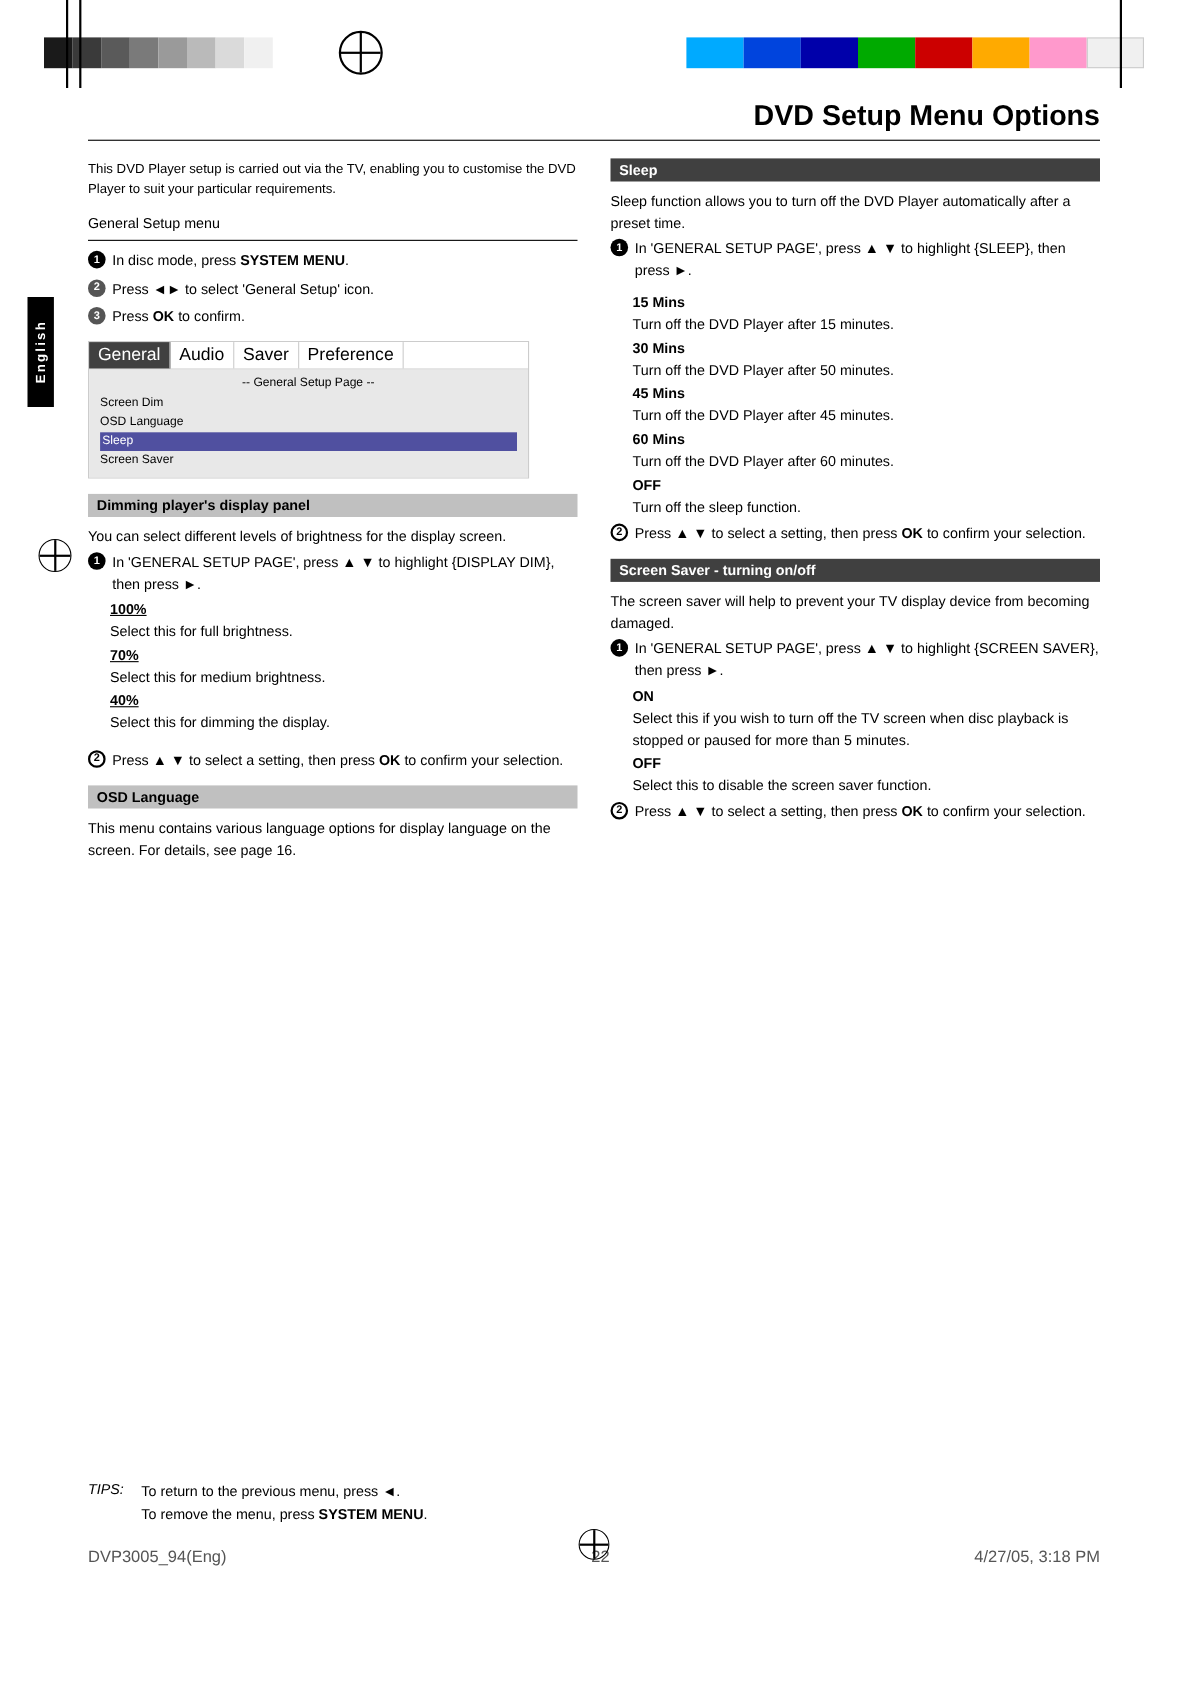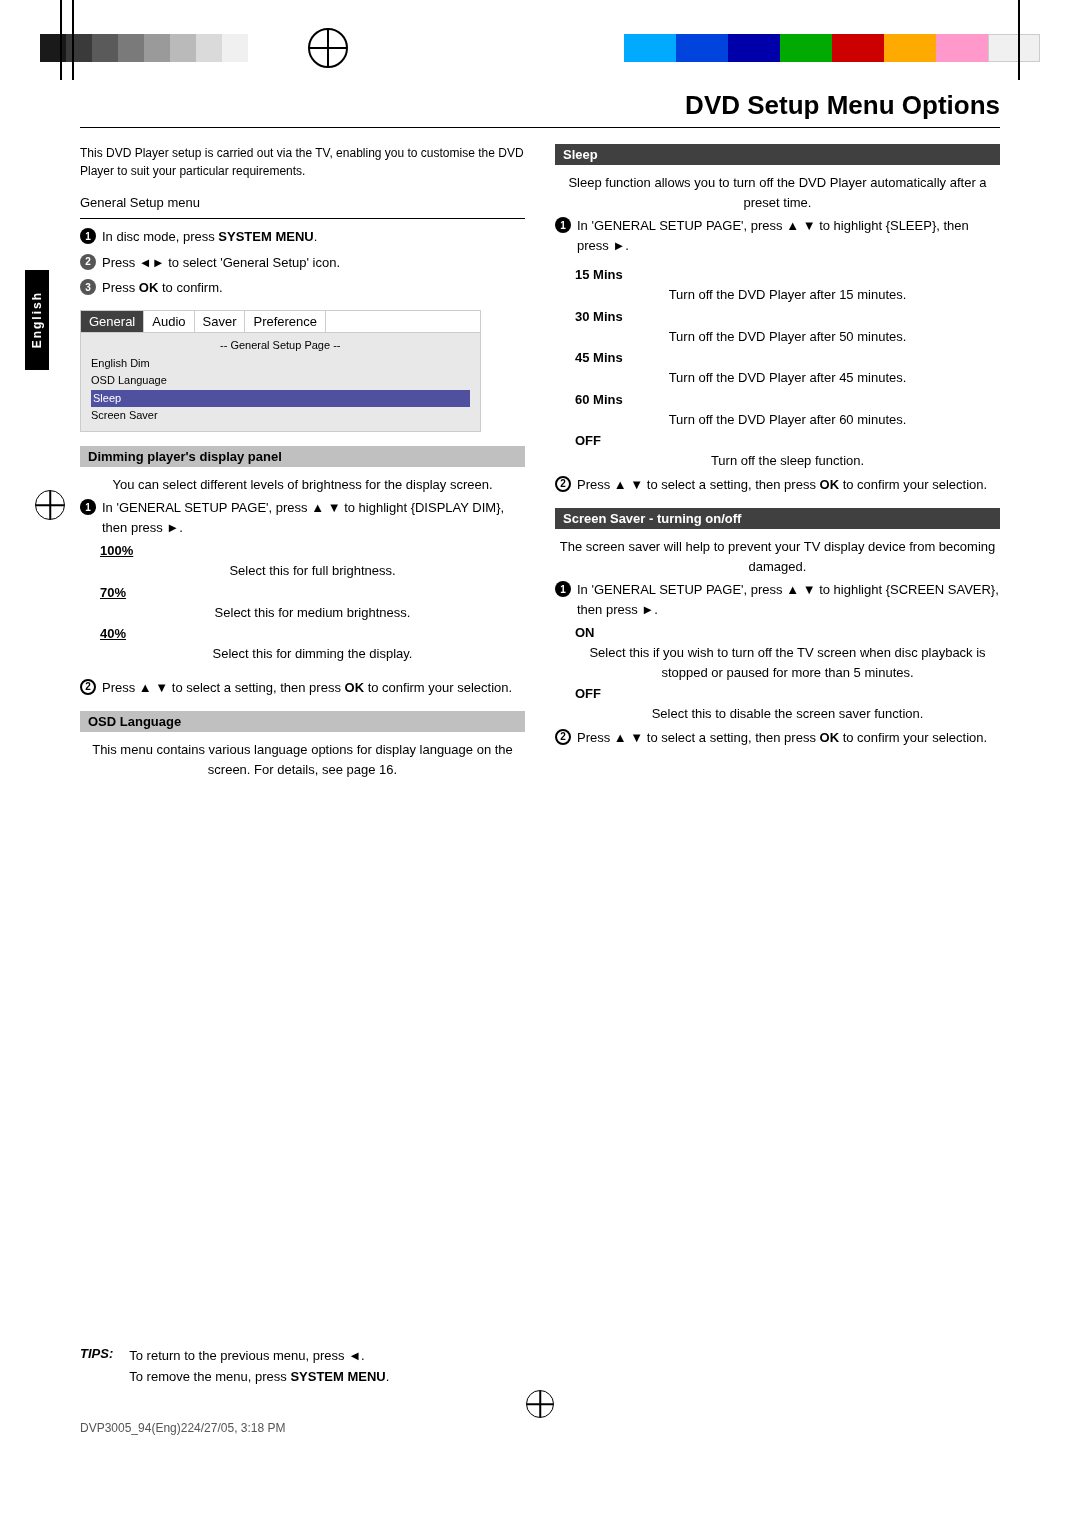--- a/index.html
+++ b/index.html
@@ -240,21 +240,21 @@
       font-size: 11px;
       width: 90%;
     }
     .menu-table-header {
       display: flex;
       border-bottom: 1px solid #ccc;
       background: #fff;
     }
     .menu-table-header .tab {
       padding: 3px 8px;
-      font-size: 13px;
+      font-size: 16px;
       border-right: 1px solid #ccc;
     }
     .menu-table-header .tab.active {
       background: #404040;
       color: #fff;
     }
     .menu-table-body {
       padding: 6px 10px;
       background: #e8e8e8;
     }
@@ -285,53 +285,52 @@
     .sub-label-underline {
       font-size: 13px;
       font-weight: bold;
       text-decoration: underline;
       margin-bottom: 3px;
     }
     .sub-text {
       font-size: 13px;
       line-height: 1.5;
       margin-bottom: 4px;
-      text-align: center;
     }
 
     
     .tips-box {
       position: absolute;
       bottom: 60px;
       left: 0;
       right: 0;
       display: flex;
       gap: 16px;
       font-size: 13px;
     }
     .tips-label {
-      font-weight: bold;
+      font-weight: normal;
       font-style: italic;
       white-space: nowrap;
       text-align: right;
     }
     .tips-text {
       font-size: 13px;
       line-height: 1.6;
     }
 
     
     .footer {
       position: absolute;
-      bottom: 13px;
+      bottom: 24px;
       left: 0;
       right: 0;
       display: flex;
-      justify-content: flex-start;
-      font-size: 12px;
+      justify-content: space-between;
+      font-size: 15px;
       color: #555;
     }
 
     
     .crosshair-bottom {
       position: absolute;
       bottom: 30px;
       left: 50%;
       transform: translateX(-50%);
       width: 28px;
@@ -418,21 +417,21 @@
 
         <div class="menu-table">
           <div class="menu-table-header">
             <div class="tab active">General</div>
             <div class="tab">Audio</div>
             <div class="tab">Saver</div>
             <div class="tab">Preference</div>
           </div>
           <div class="menu-table-body">
             <div class="page-line">-- General Setup Page --</div>
-            <div class="menu-item">English Dim</div>
+            <div class="menu-item">Screen Dim</div>
             <div class="menu-item">OSD Language</div>
             <div class="menu-item active">Sleep</div>
             <div class="menu-item">Screen Saver</div>
           </div>
         </div>
       </div>
 
       <div class="subsection">
         <div class="section-title-box">Dimming player's display panel</div>
         <p class="sub-text">You can select different levels of brightness for the display screen.</p>

